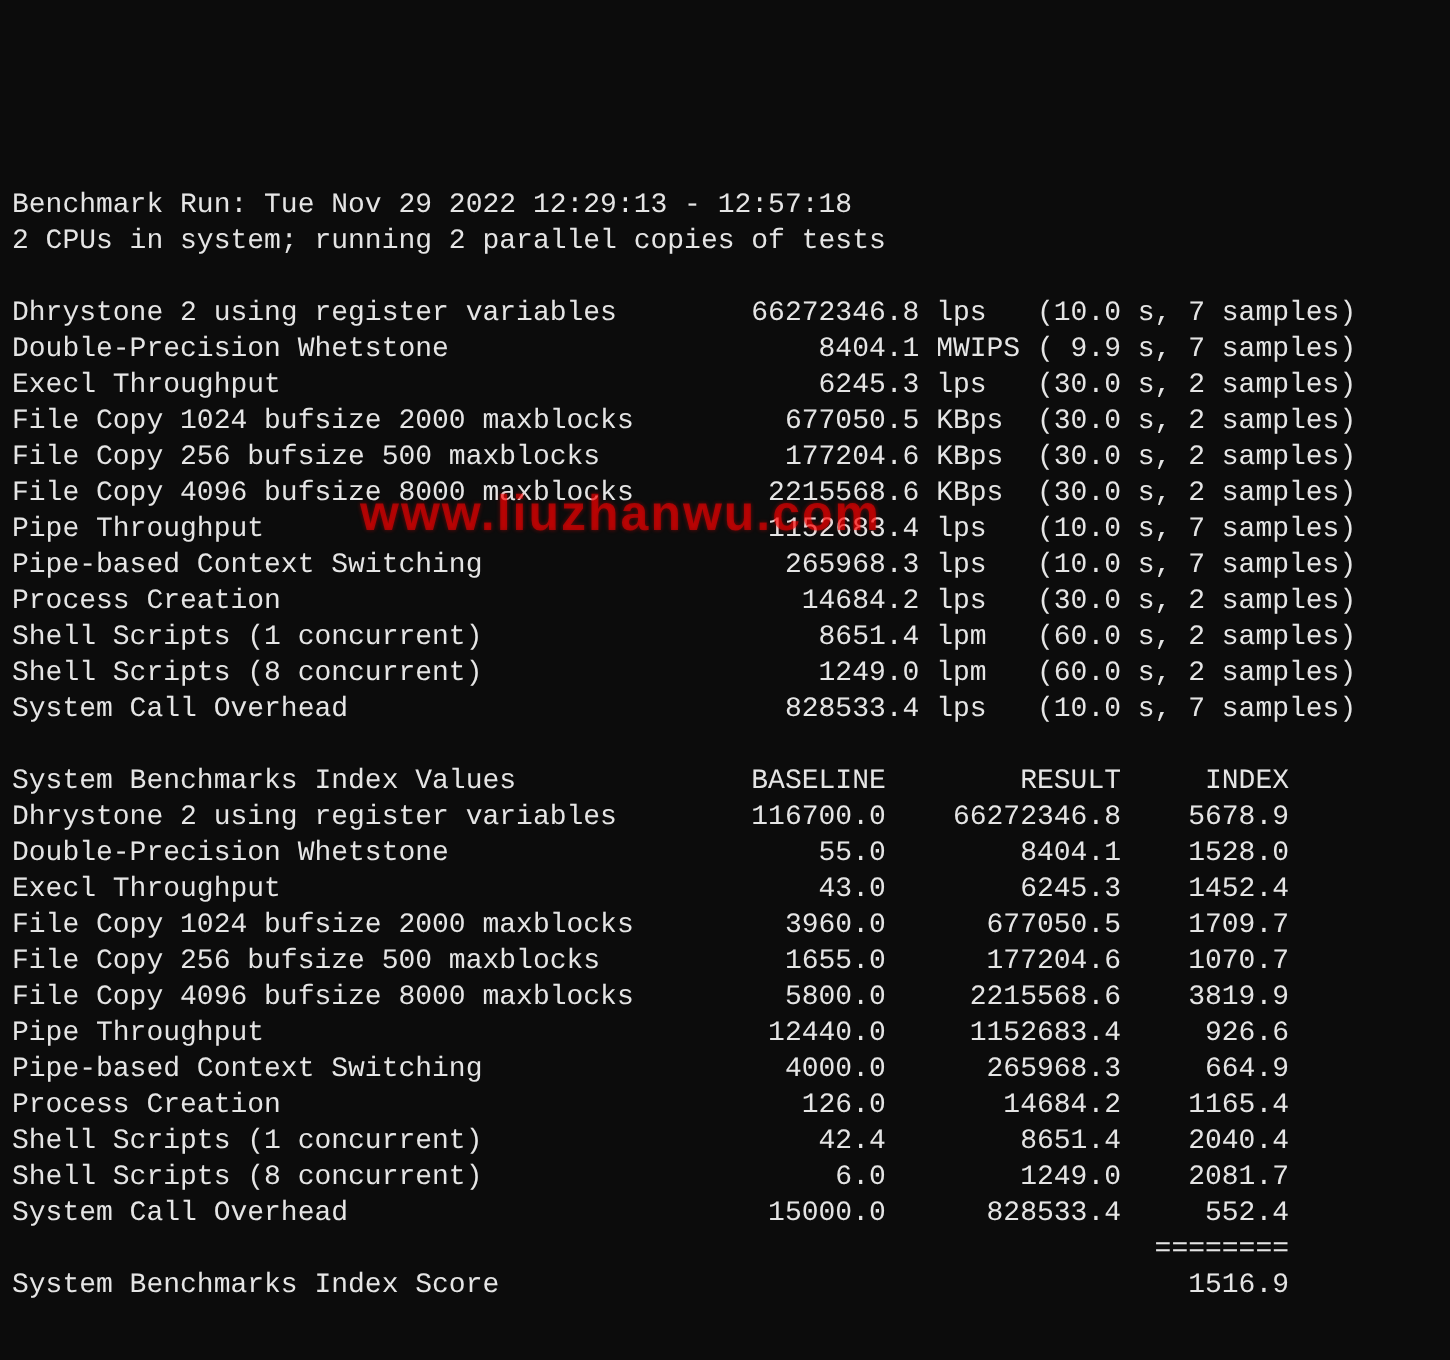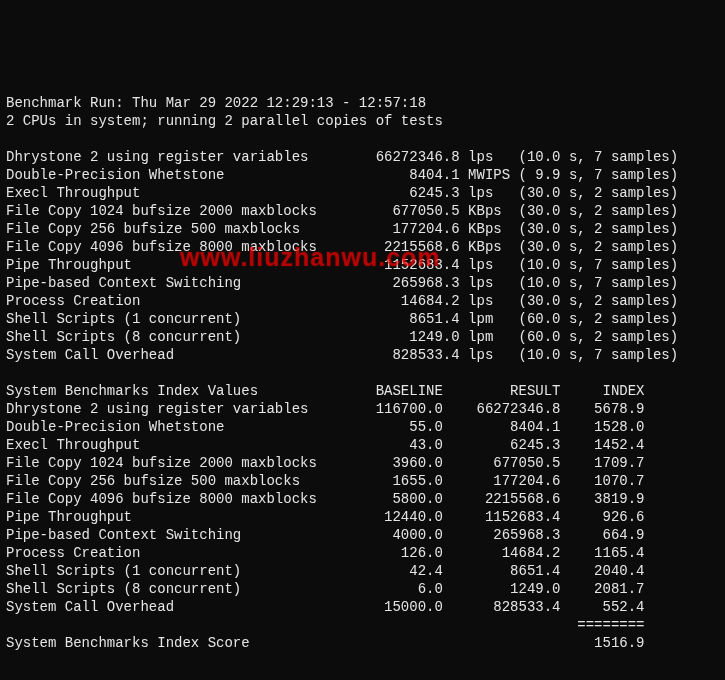--- a/index.html
+++ b/index.html
@@ -30,21 +30,21 @@
     pointer-events: none;
     user-select: none;
     text-shadow: 0 0 2px rgba(255,0,0,0.4);
   }
 </style>
 </head>
 <body>
 
 
 
-<div class="term"><span>Benchmark Run: Thu Mar 29 2022 12:29:13 - 12:57:18</span>
+<div class="term"><span>Benchmark Run: Tue Nov 29 2022 12:29:13 - 12:57:18</span>
 <span>2 CPUs in system; running 2 parallel copies of tests</span>
 
 <span id="raw-block">Dhrystone 2 using register variables        66272346.8 lps   (10.0 s, 7 samples)
 Double-Precision Whetstone                      8404.1 MWIPS ( 9.9 s, 7 samples)
 Execl Throughput                                6245.3 lps   (30.0 s, 2 samples)
 File Copy 1024 bufsize 2000 maxblocks         677050.5 KBps  (30.0 s, 2 samples)
 File Copy 256 bufsize 500 maxblocks           177204.6 KBps  (30.0 s, 2 samples)
 File Copy 4096 bufsize 8000 maxblocks        2215568.6 KBps  (30.0 s, 2 samples)
 Pipe Throughput                              1152683.4 lps   (10.0 s, 7 samples)
 Pipe-based Context Switching                  265968.3 lps   (10.0 s, 7 samples)

